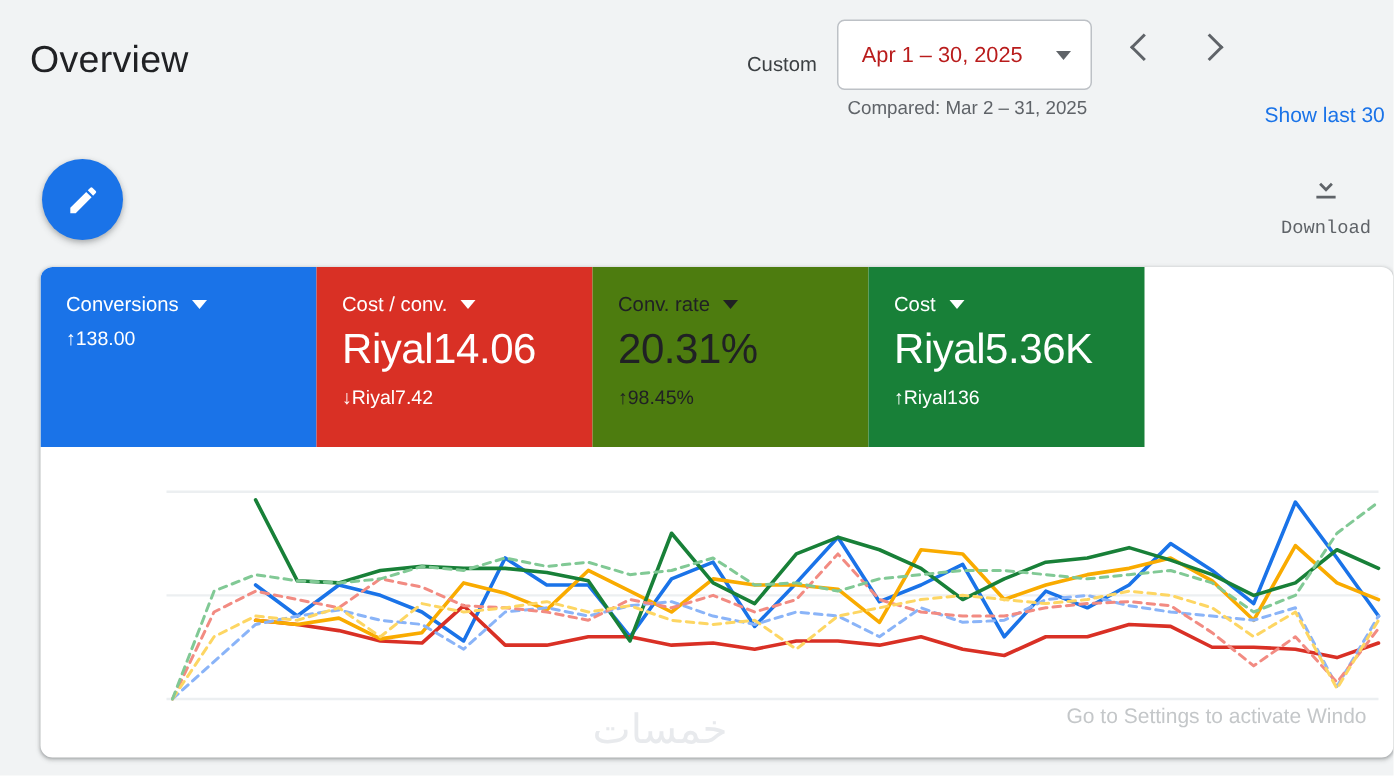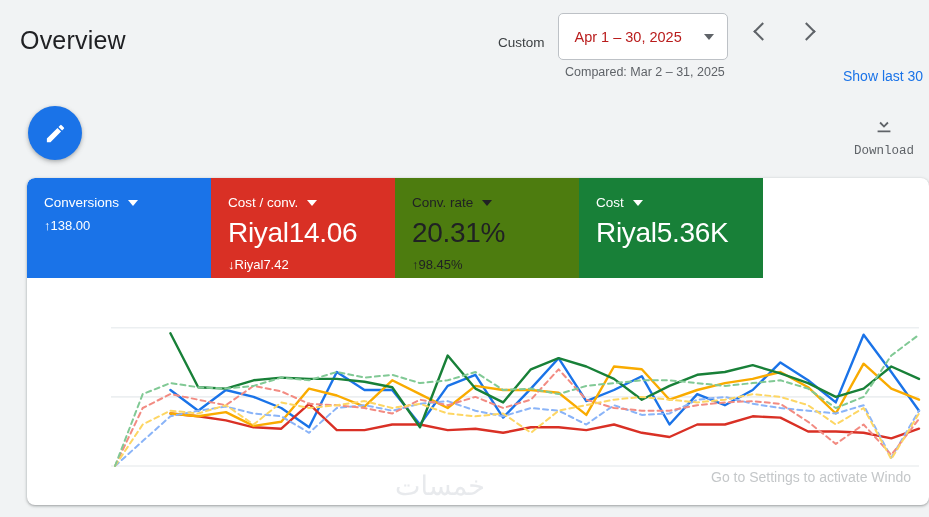--- a/index.html
+++ b/index.html
@@ -152,21 +152,21 @@
     overflow: hidden;
   }
   .cards {
     position: absolute;
     left: 0; top: 0;
     display: flex;
     height: 120px;
   }
   .card {
     width: 184px;
-    height: 100px;
+    height: 120px;
     box-sizing: border-box;
     padding: 17px 0 0 17px;
     position: relative;
     color: #fff;
   }
   .card:first-child { border-top-left-radius: 8px; }
   .card .card-head {
     display: flex;
     align-items: center;
     font-size: 13.5px;
@@ -290,20 +290,21 @@
         </div>
         <div class="card-value">20.31%</div>
         <div class="card-delta"><span>↑</span><span>98.45%</span></div>
       </div>
       <div class="card" style="background: rgb(24, 128, 56); color: rgb(255, 255, 255);">
         <div class="card-head">
           <span>Cost</span>
           <span class="head-caret"></span>
         </div>
         <div class="card-value">Riyal5.36K</div>
+        <div class="card-delta"><span>↑</span><span>Riyal136</span></div>
       </div>
     </div>
 
   <div class="chart-area">
     <svg class="chart-svg" width="902" height="207" viewBox="0 0 902 207">
       <g id="gridlines">
           <line x1="84" x2="892" y1="168" y2="168" stroke="#eceff1" stroke-width="1.6"></line>
           <line x1="84" x2="892" y1="98.9090909090909" y2="98.9090909090909" stroke="#eceff1" stroke-width="1.6"></line>
           <line x1="84" x2="892" y1="29.818181818181824" y2="29.818181818181824" stroke="#eceff1" stroke-width="1.6"></line>
         </g>

